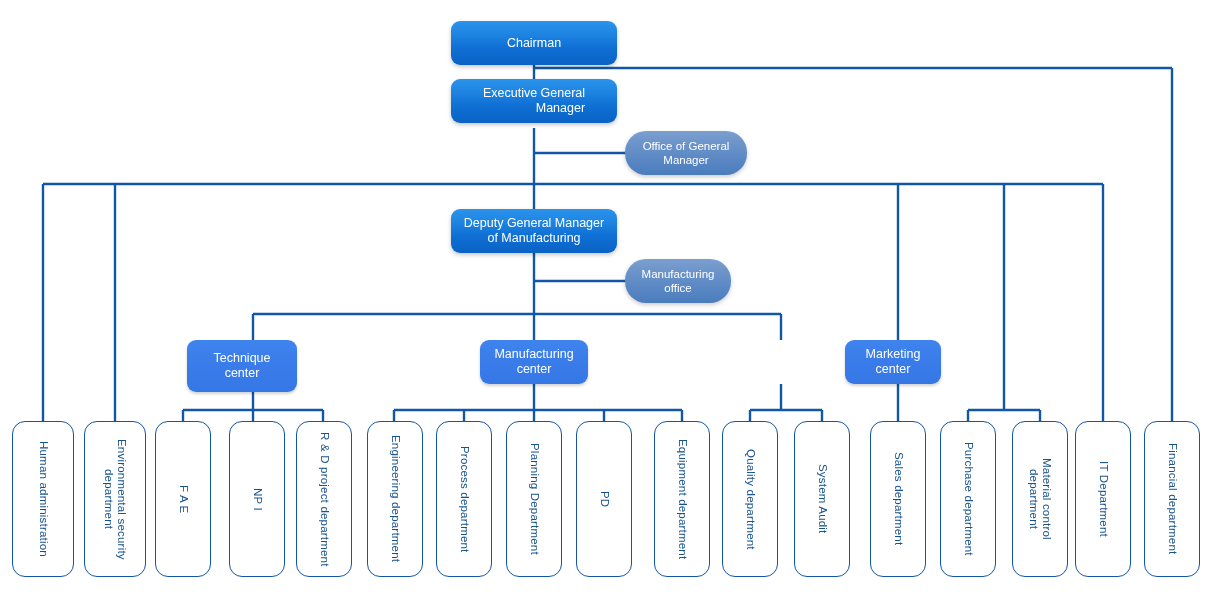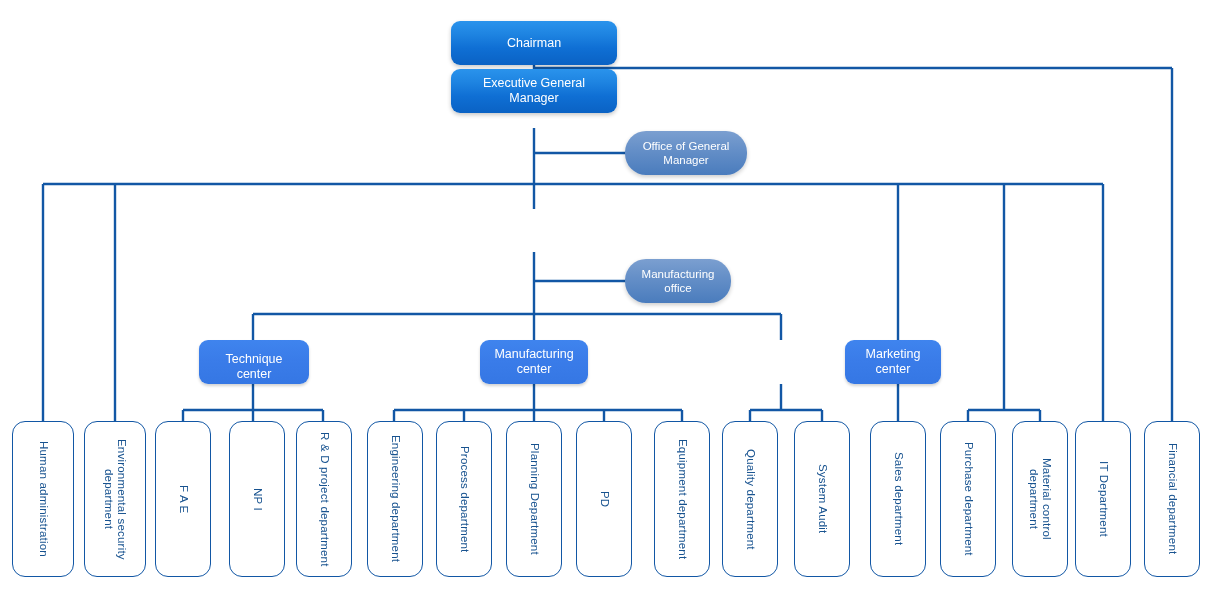--- a/index.html
+++ b/index.html
@@ -138,37 +138,41 @@
       <path d="M968,410 L1040,410"></path>
       <path d="M968,410 L968,421"></path>
       <path d="M1040,410 L1040,421"></path>
     </g>
   </svg>
 
   <div class="node exec" style="left:451px; top:21px; width:166px; height:44px;">
     <span class="lbl">Chairman</span>
   </div>
 
-  <div class="node exec" style="left:451px; top:69px; width:166px; height:44px;">
+  <div class="node exec" style="left:451px; top:79px; width:166px; height:44px;text-align:right;">
     <span class="lbl">Executive General
 Manager</span>
   </div>
 
   <div class="node office" style="left:625px; top:131px; width:122px; height:44px;">
     <span class="lbl">Office of General
 Manager</span>
   </div>
 
+  <div class="node exec" style="left:451px; top:209px; width:166px; height:44px;">
+    <span class="lbl">Deputy General Manager
+of Manufacturing</span>
+  </div>
 
   <div class="node office" style="left:625px; top:259px; width:106px; height:44px;">
     <span class="lbl">Manufacturing
 office</span>
   </div>
 
-  <div class="node center" style="left:199px; top:340px; width:110px; height:44px;align-items:flex-end;">
+  <div class="node center" style="left:187px; top:340px; width:110px; height:52px;">
     <span class="lbl">Technique
 center</span>
   </div>
 
   <div class="node center" style="left:480px; top:340px; width:108px; height:44px;">
     <span class="lbl">Manufacturing
 center</span>
   </div>
 
 

